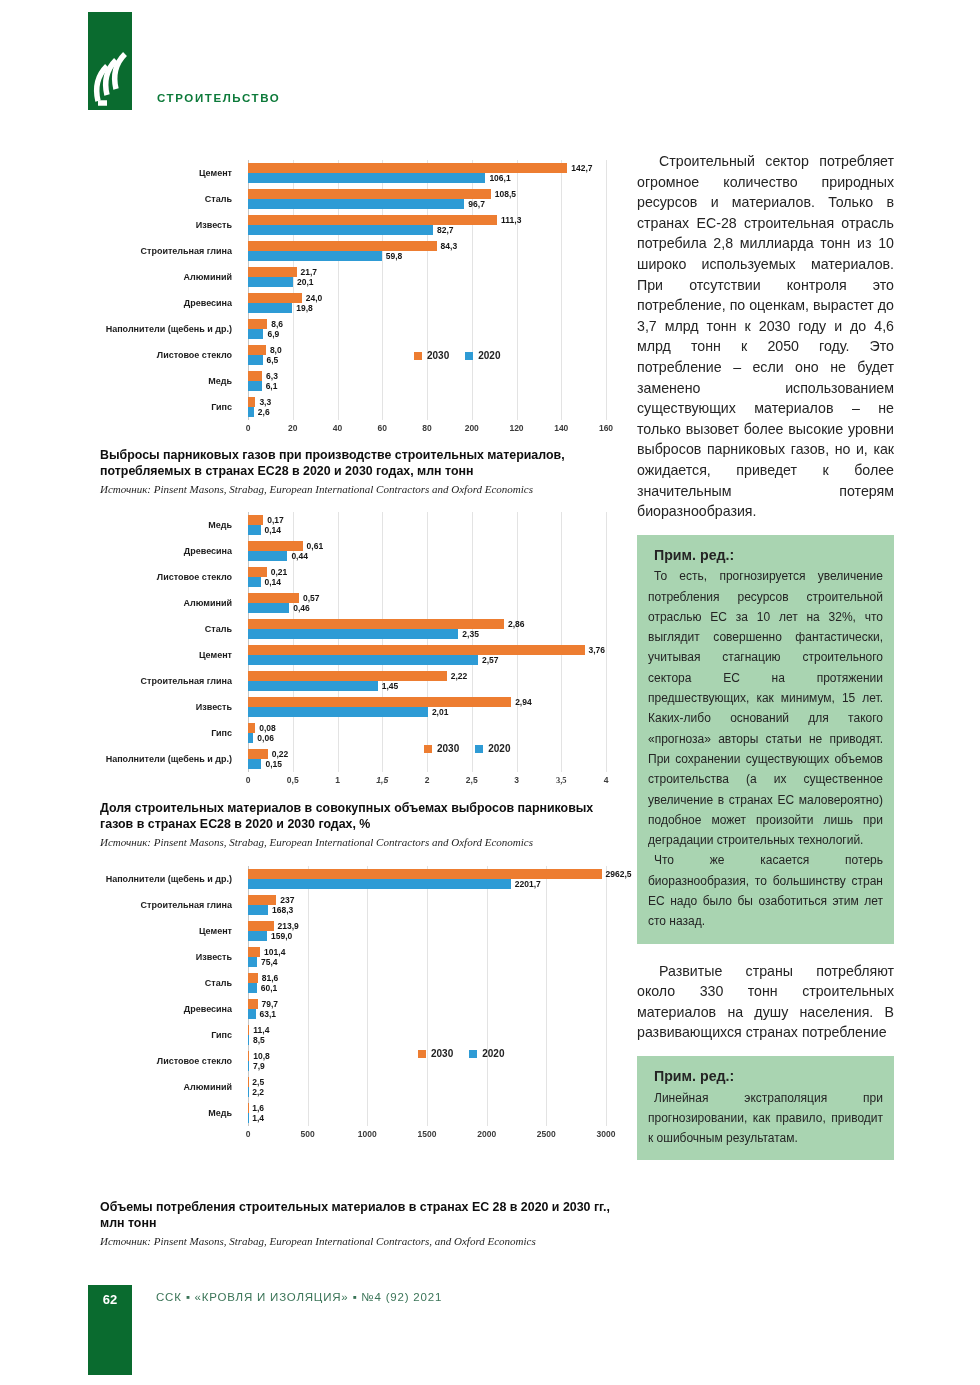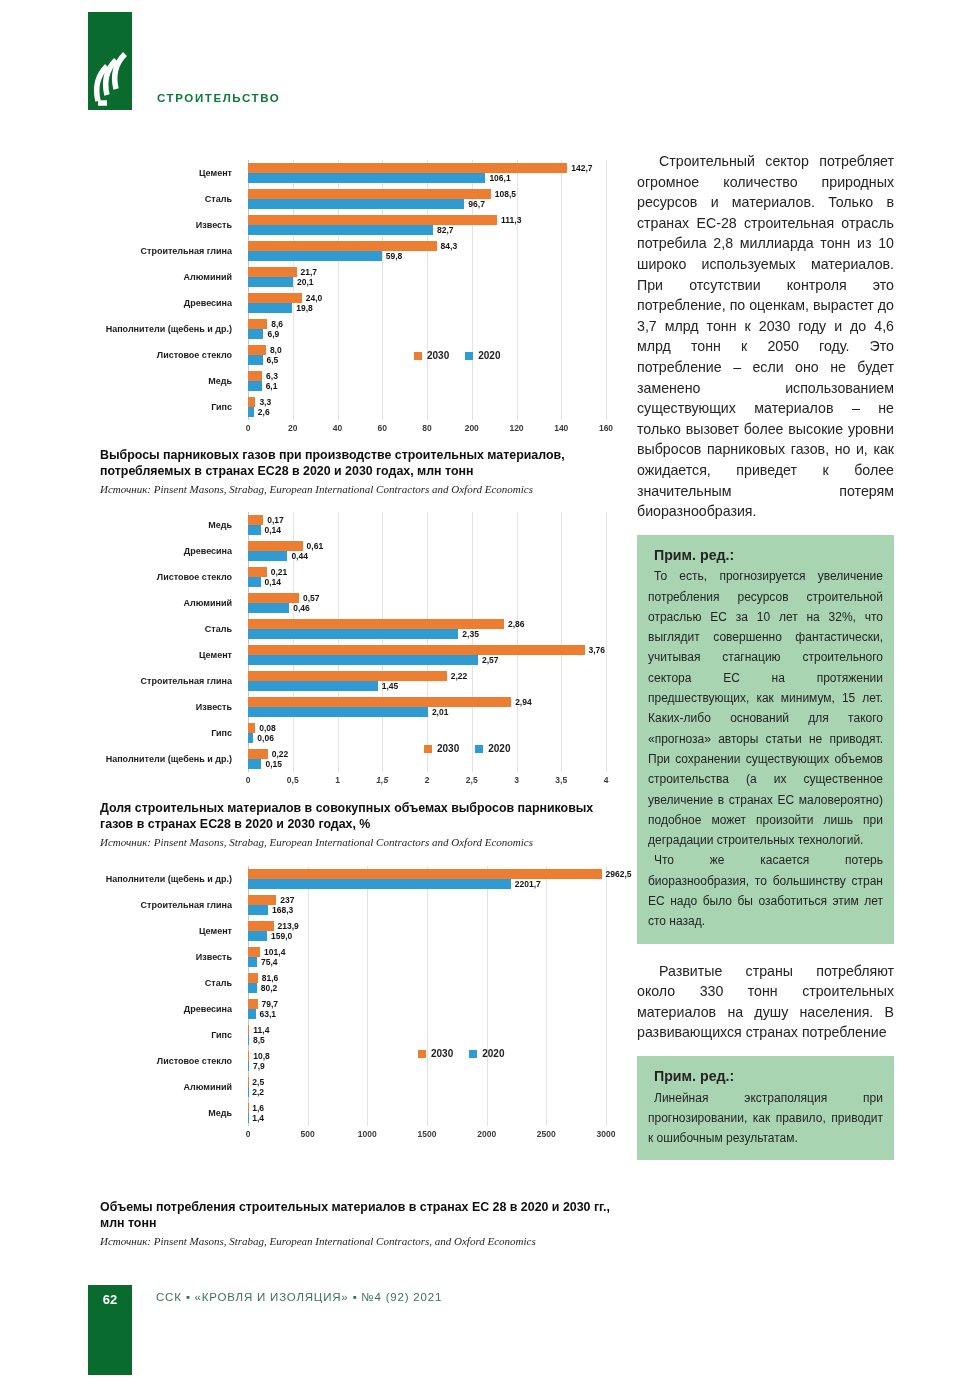--- a/index.html
+++ b/index.html
@@ -363,21 +363,21 @@
         </div>
       </div>
     <div class="ticks">
         <div class="tick" style="left: 0%;">0</div>
         <div class="tick" style="left: 12.5%;">0,5</div>
         <div class="tick" style="left: 25%;">1</div>
         <div class="tick" style="left: 37.5%; font-style: italic;">1,5</div>
         <div class="tick" style="left: 50%;">2</div>
         <div class="tick" style="left: 62.5%;">2,5</div>
         <div class="tick" style="left: 75%;">3</div>
-        <div class="tick" style="left: 87.5%;">3,5</div>
+        <div class="tick" style="left: 87.5%; font-family: Liberation Serif, serif;">3,5</div>
         <div class="tick" style="left: 100%;">4</div>
       </div>
   </div>
   <div class="caption" id="cap1">
     <div class="cap-t">Доля строительных материалов в совокупных объемах выбросов парниковых газов в странах ЕС28 в 2020 и 2030 годах, %</div>
     <div class="cap-s">Источник: Pinsent Masons, Strabag, European International Contractors and Oxford Economics</div>
   </div>
 
   <div class="chart" id="chart2">
     <div class="labels">
@@ -451,21 +451,21 @@
               <span class="val">75,4</span>
             </div>
           </div>
           <div class="row">
             <div class="bwrap">
               <div class="bar b2030" style="width: 2.72%;"></div>
               <span class="val">81,6</span>
             </div>
             <div class="bwrap">
               <div class="bar b2020" style="width: 2.42333%;"></div>
-              <span class="val">80,2</span>
+              <span class="val">60,1</span>
             </div>
           </div>
           <div class="row">
             <div class="bwrap">
               <div class="bar b2030" style="width: 2.65667%;"></div>
               <span class="val">79,7</span>
             </div>
             <div class="bwrap">
               <div class="bar b2020" style="width: 2.10333%;"></div>
               <span class="val">63,1</span>

